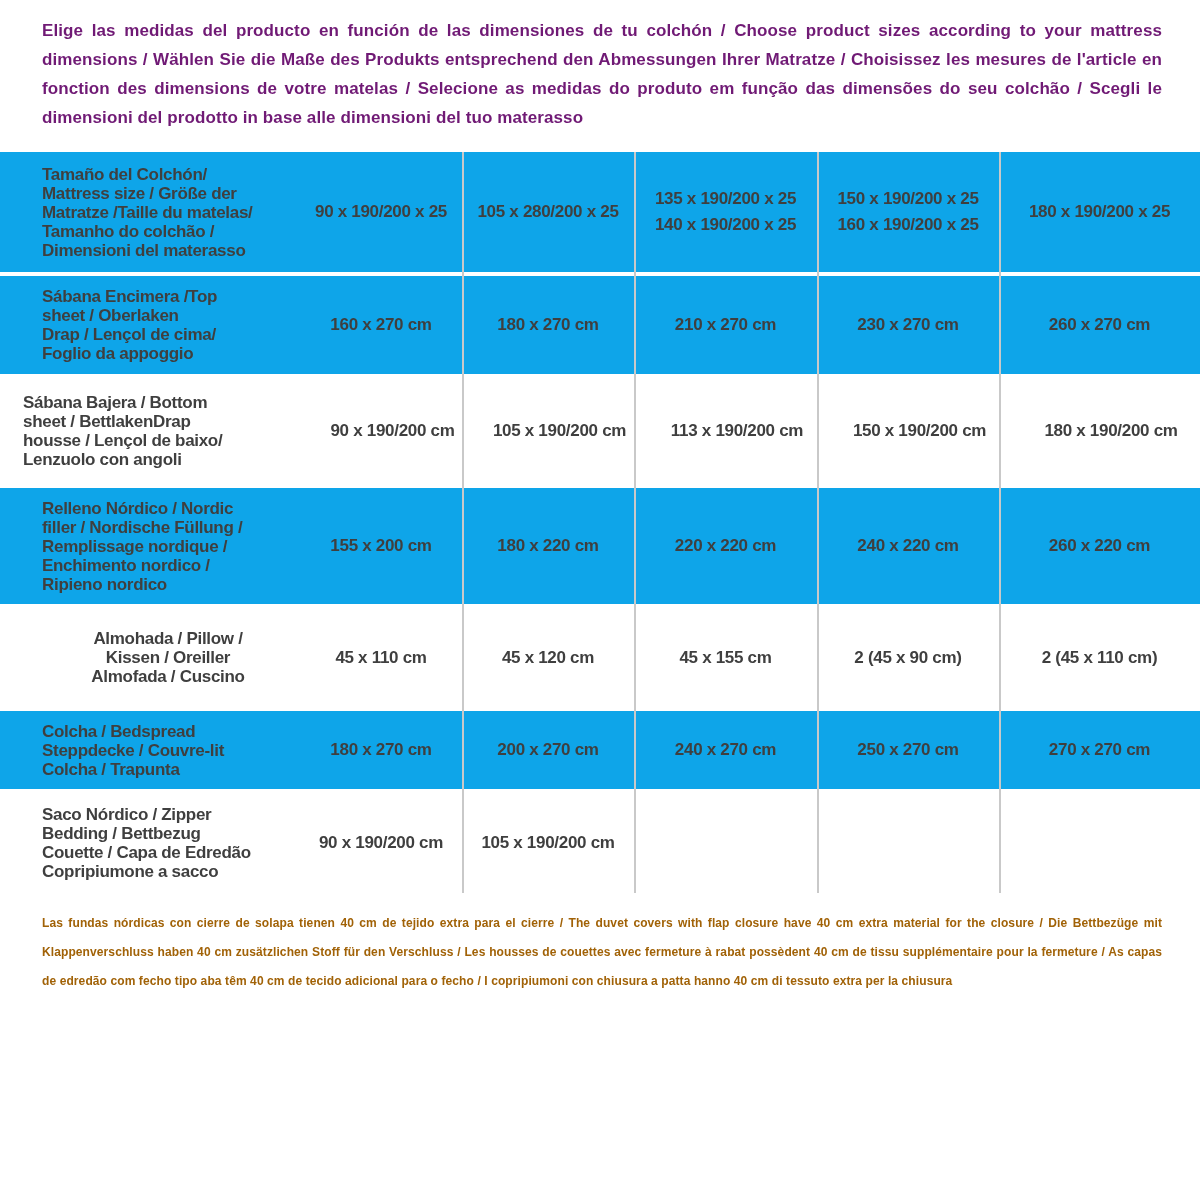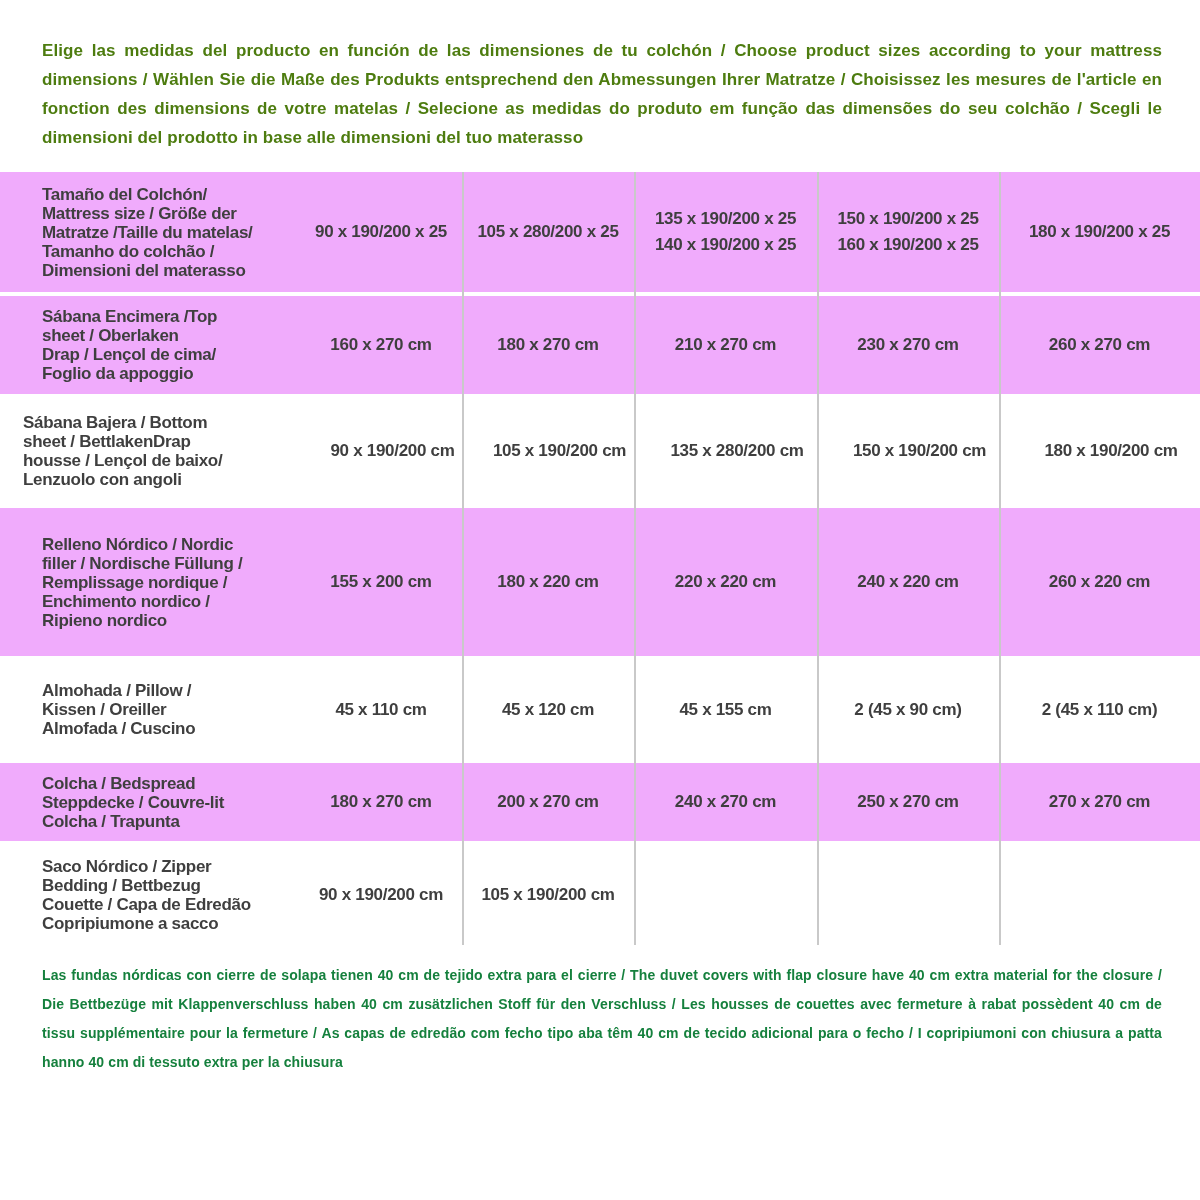--- a/index.html
+++ b/index.html
@@ -5,25 +5,25 @@
   html, body {
     margin: 0; padding: 0;
     width: 1200px; height: 1200px;
     background: #ffffff;
     font-family: "Liberation Sans", sans-serif;
     font-weight: bold;
     color: #3f3f3f;
     -webkit-font-smoothing: antialiased;
   }
   .intro {
-    margin: 36px 38px 16px 42px;
+    margin: 16px 38px 16px 42px;
     font-size: 17px;
     line-height: 29px;
     text-align: justify;
-    color: #4d7c0f;
+    color: #701a75;
     letter-spacing: 0.1px;
   }
   .table-wrap { position: relative; width: 1200px; }
   table.size-table {
     width: 1200px;
     border-collapse: separate;
     border-spacing: 0 4px;
     table-layout: fixed;
   }
   td { vertical-align: middle; padding: 0; }
@@ -35,45 +35,45 @@
     white-space: pre-line;
     letter-spacing: -0.3px;
   }
   td.val-cell {
     text-align: center;
     font-size: 17px;
     line-height: 26px;
     white-space: pre-line;
     letter-spacing: -0.3px;
   }
-  tr.shade td { background: #f0abfc; }
+  tr.shade td { background: #0ea5e9; }
   tr.r-head td { height: 120px; }
   tr.r-funda td { height: 104px; }
   tr.r-encimera td { height: 98px; }
   tr.r-bajera td { height: 106px; padding-left: 23px; }
-  tr.r-relleno td { height: 148px; margin-left: 12px; }
-  tr.r-almohada td { height: 99px; }
+  tr.r-relleno td { height: 116px; margin-left: 12px; }
+  tr.r-almohada td { height: 99px; text-align: center; }
   tr.r-colcha td { height: 78px; }
   tr.r-saco td { height: 100px; }
   .vline {
     position: absolute;
     top: 4px; bottom: 4px;
     width: 2px;
     background: #c9c9c9;
   }
   .vl-1 { left: 462px; }
   .vl-2 { left: 634px; }
   .vl-3 { left: 817px; }
   .vl-4 { left: 999px; }
   .note {
     margin: 12px 38px 16px 42px;
-    font-size: 14px;
+    font-size: 12px;
     line-height: 29px;
     text-align: justify;
-    color: #15803d;
+    color: #a16207;
     letter-spacing: 0.1px;
   }
 </style>
 </head>
 <body>
 
 <p class="intro">Elige las medidas del producto en función de las dimensiones de tu colchón / Choose product sizes according to your mattress dimensions / Wählen Sie die Maße des Produkts entsprechend den Abmessungen Ihrer Matratze / Choisissez les mesures de l'article en fonction des dimensions de votre matelas / Selecione as medidas do produto em função das dimensões do seu colchão / Scegli le dimensioni del prodotto in base alle dimensioni del tuo materasso</p>
 
 <div class="table-wrap">
   <table class="size-table">
@@ -111,21 +111,21 @@
         <td class="val-cell">230 x 270 cm</td>
         <td class="val-cell">260 x 270 cm</td>
       </tr>
       <tr class="r-bajera">
         <td class="label-cell">Sábana Bajera / Bottom
 sheet / BettlakenDrap
 housse / Lençol de baixo/
 Lenzuolo con angoli</td>
         <td class="val-cell">90 x 190/200 cm</td>
         <td class="val-cell">105 x 190/200 cm</td>
-        <td class="val-cell">135 x 280/200 cm</td>
+        <td class="val-cell">113 x 190/200 cm</td>
         <td class="val-cell">150 x 190/200 cm</td>
         <td class="val-cell">180 x 190/200 cm</td>
       </tr>
       <tr class="shade r-relleno">
         <td class="label-cell">Relleno Nórdico / Nordic
 filler / Nordische Füllung /
 Remplissage nordique /
 Enchimento nordico /
 Ripieno nordico</td>
         <td class="val-cell">155 x 200 cm</td>

